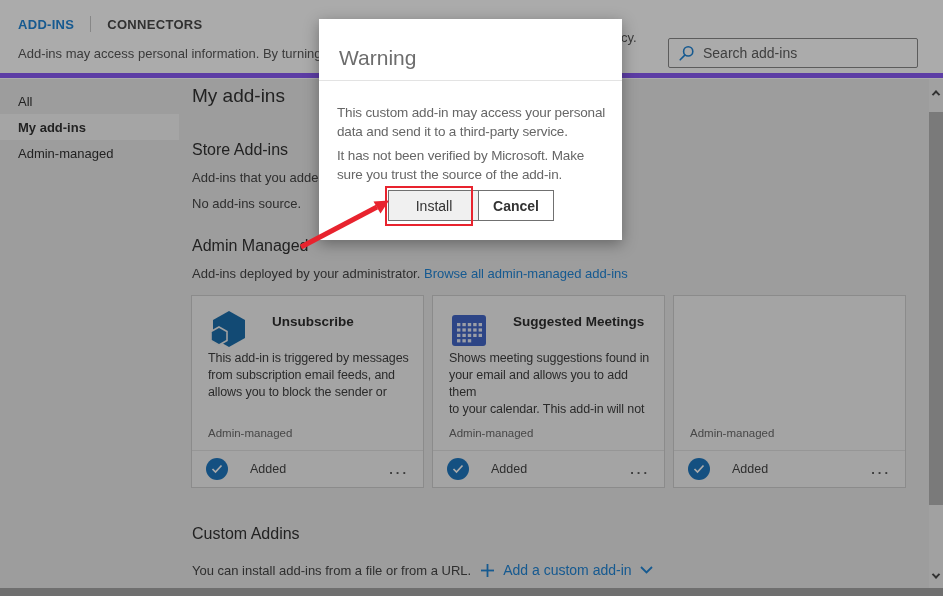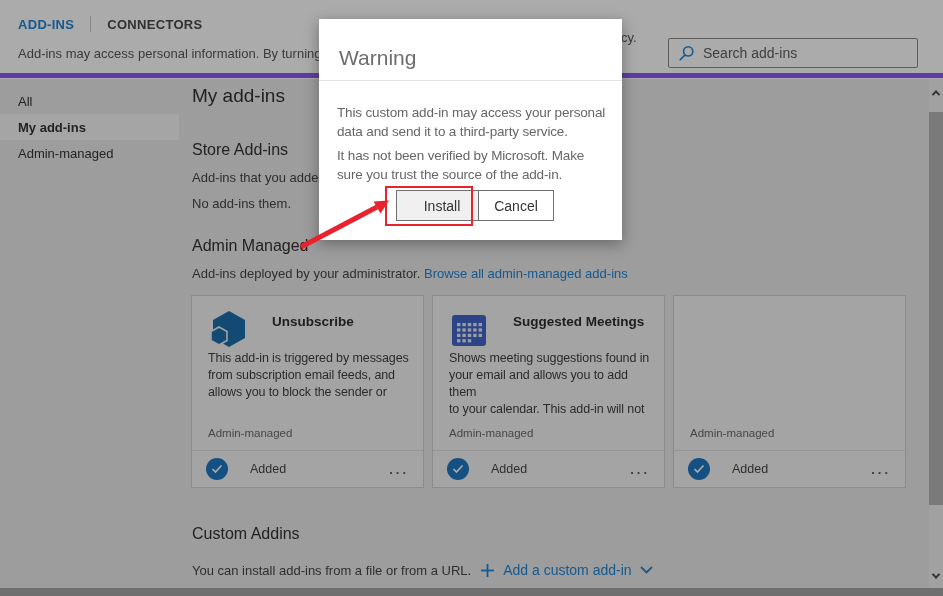--- a/index.html
+++ b/index.html
@@ -66,22 +66,22 @@
   .dim { position:absolute; inset:0; background:rgba(0,0,0,0.33); z-index:10; }
 
   
   .dialog { position:absolute; left:319px; top:19px; width:303px; height:221px; background:#fff; z-index:20; box-shadow:0 4px 14px rgba(0,0,0,0.35); }
   .dialog-title { position:absolute; top:27px; left:20px; font-size:21px; color:#6d6d6d; }
   .dialog-divider { position:absolute; top:61px; left:0; right:0; height:1px; background:#e3e3e3; }
   .dialog-p { position:absolute; left:18px; right:6px; font-size:13.5px; letter-spacing:-.15px; color:#666; line-height:19px; white-space:pre; }
   .dialog-p1 { top:84px; }
   .dialog-p2 { top:127px; }
   .dlg-btn { position:absolute; top:171px; height:31px; font-family:inherit; font-size:14px; color:#333; border:1px solid #707070; cursor:pointer; }
-  .btn-install { left:77px; width:92px; background:#f0f0f0; }
-  .btn-cancel { left:159px; width:76px; background:#fff; }
+  .btn-install { left:69px; width:92px; background:#f0f0f0; }
+  .btn-cancel { left:159px; width:76px; background:#fff;font-weight:bold; }
 
   
   .anno-box { position:absolute; left:385px; top:186px; width:88px; height:40px; border:2px solid #e8232e; z-index:30; pointer-events:none; }
   .anno-arrow { position:absolute; inset:0; z-index:30; pointer-events:none; }
 </style>
 </head>
 <body>
 
 <div class="page">
 
@@ -108,21 +108,21 @@
       <div class="side-item">All</div>
       <div class="side-item selected">My add-ins</div>
       <div class="side-item">Admin-managed</div>
     </div>
 
     <div class="main">
       <div class="h-page">My add-ins</div>
 
       <div class="h-sec store-head">Store Add-ins</div>
       <div class="store-sub">Add-ins that you added</div>
-      <div class="store-empty">No add-ins them.</div>
+      <div class="store-empty">No add-ins source.</div>
 
       <div class="h-sec admin-head">Admin Managed</div>
       <div class="admin-sub">
         <span>Add-ins deployed by your administrator.</span>
         <span> </span>
         <a>Browse all admin-managed add-ins</a>
       </div>
 
       <div class="cards">
 

